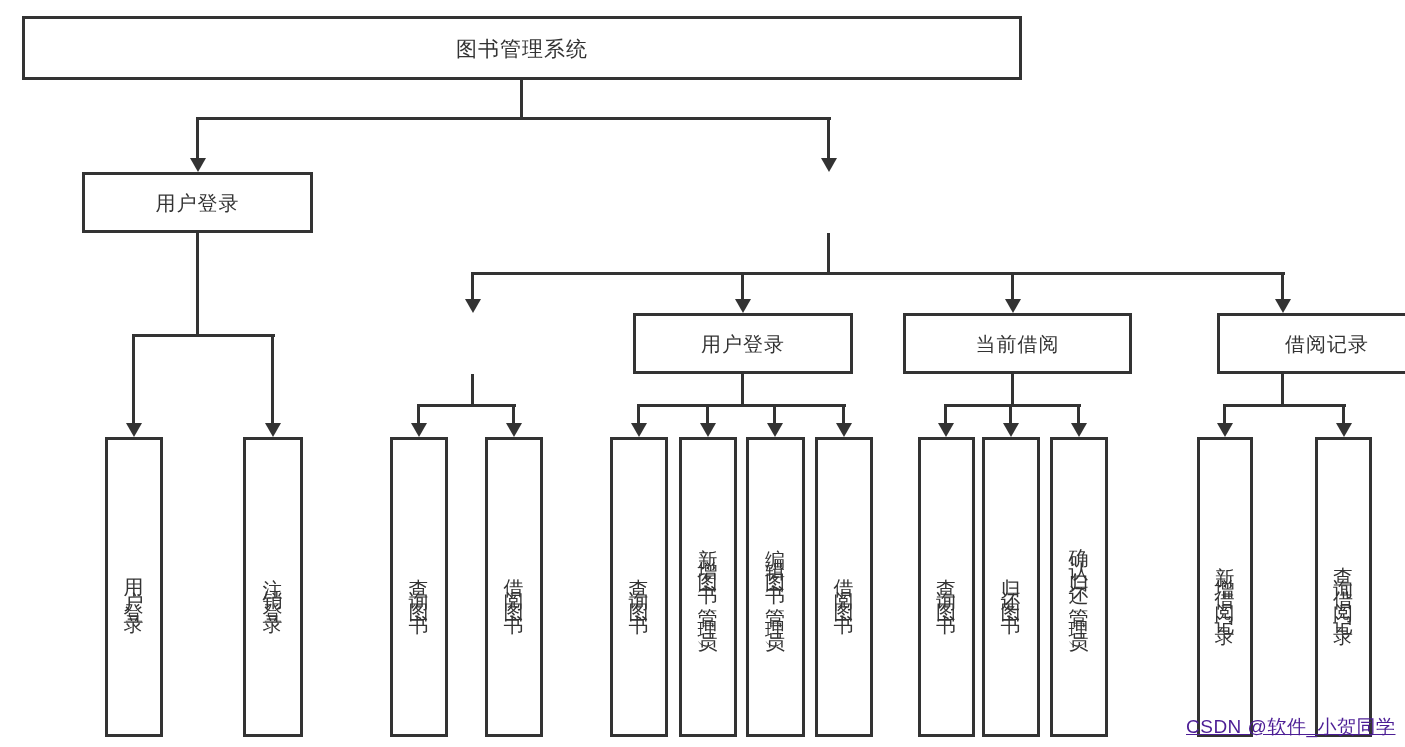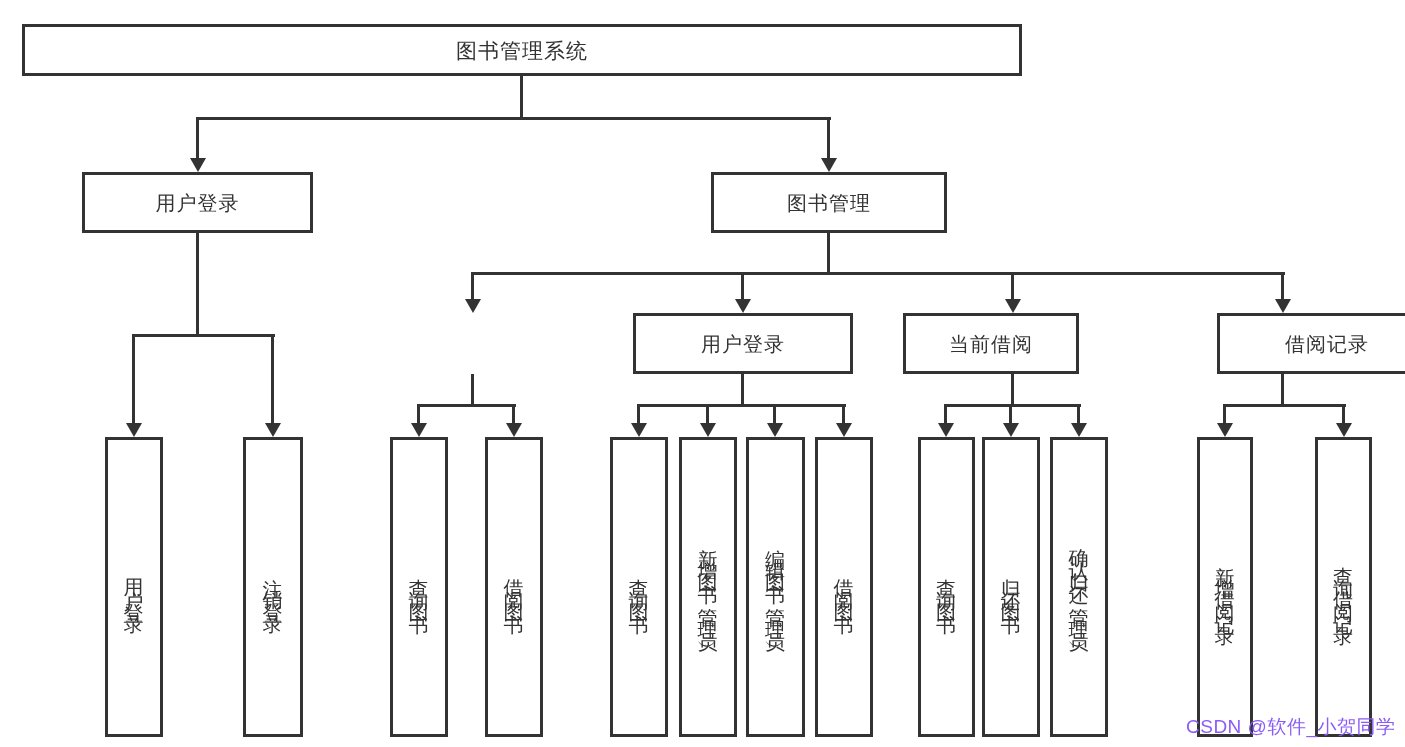--- a/index.html
+++ b/index.html
@@ -34,30 +34,30 @@
   #b-root span{font-size:21px;}
   .cline{position:absolute;background:#333333;z-index:1;}
   .tri{
     position:absolute;width:0;height:0;z-index:1;
     border-left:8px solid transparent;
     border-right:8px solid transparent;
     border-top:14px solid #333333;
   }
   #watermark{
     position:absolute;left:1186px;top:714px;
-    color:#8b5cf6;font-size:19px;letter-spacing:0.5px;
-    z-index:10;white-space:nowrap;
+    color:#4c1d95;font-size:19px;letter-spacing:0.5px;
+    z-index:10;white-space:nowrap;text-decoration:underline;
   }
   
-  #b-root   {left:22px;  top:24px;  width:1000px;height:52px;justify-content:center;}
+  #b-root   {left:22px;  top:16px;  width:1000px;height:64px;justify-content:center;}
   #b-login  {left:82px;  top:172px; width:231px; height:61px;}
   #b-mgmt   {left:711px; top:172px; width:236px; height:61px;}
   #b-newrec {left:363px; top:313px; width:220px; height:61px;}
   #b-borrow {left:633px; top:313px; width:220px; height:61px;}
-  #b-current{left:903px; top:313px; width:176px; height:61px;text-align:center;}
+  #b-current{left:903px; top:313px; width:229px; height:61px;text-align:center;}
   #b-records{left:1173px;top:313px; width:220px; height:61px;margin-left:44px;}
   #l-a1{left:105px; top:437px;width:58px;height:300px;}
   #l-a2{left:243px; top:437px;width:60px;height:300px;}
   #l-b1{left:390px; top:437px;width:58px;height:300px;}
   #l-b2{left:485px; top:437px;width:58px;height:300px;}
   #l-c1{left:610px; top:437px;width:58px;height:300px;}
   #l-c2{left:679px; top:437px;width:58px;height:300px;}
   #l-c3{left:746px; top:437px;width:59px;height:300px;}
   #l-c4{left:815px; top:437px;width:58px;height:300px;}
   #l-d1{left:918px; top:437px;width:57px;height:300px;}
@@ -70,23 +70,20 @@
 <body>
 
 <div id="canvas">
 
   <div class="box" id="b-root">
     <span>图书管理系统</span>
   </div>
 
   <div class="box" id="b-login">
     <span>用户登录</span>
-  </div>
-  <div class="box" id="b-mgmt">
-    <span>图书管理</span>
   </div>
 
   <div class="box" id="b-borrow">
     <span>用户登录</span>
   </div>
   <div class="box" id="b-current">
     <span>当前借阅</span>
   </div>
   <div class="box" id="b-records">
     <span>借阅记录</span>

